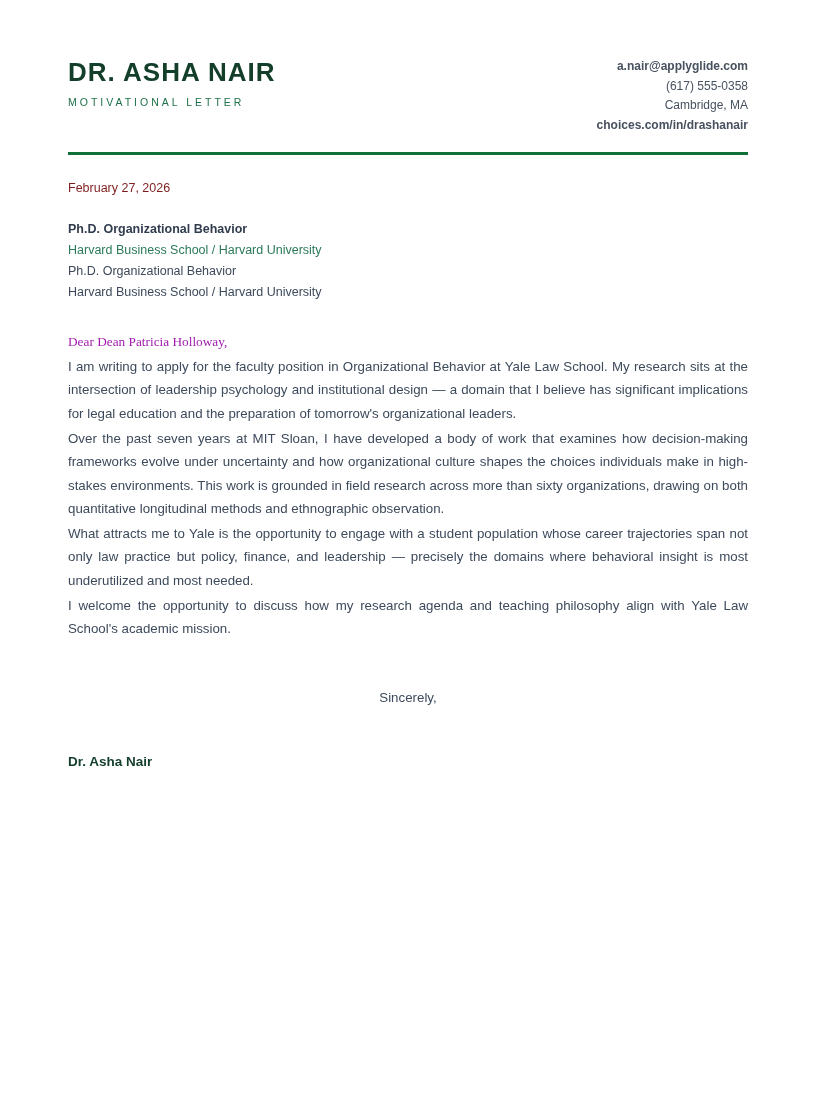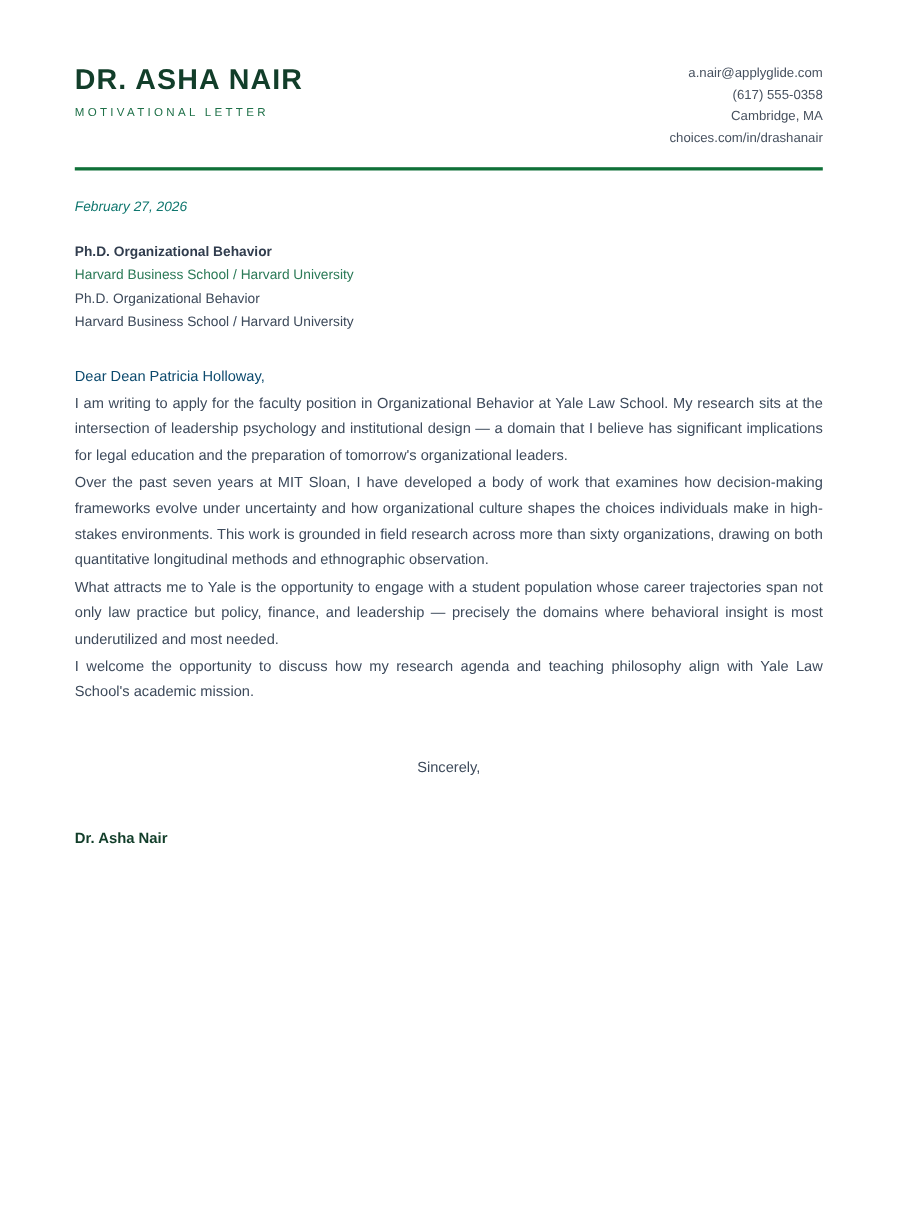--- a/index.html
+++ b/index.html
@@ -39,49 +39,49 @@
     color: #1e7048;
   }
   .contact {
     text-align: right;
     font-size: 12px;
     line-height: 19.7px;
     color: #47515f;
     margin-top: 2px;
   }
   .contact .line { display: block; }
-  a.contact-link { color: #47515f; text-decoration: none; }
+  a.contact-link { color: #47515f; text-decoration: none; font-weight: bold; }
   
   .divider {
     height: 3px;
     background: #0f7038;
     margin-top: 16px;
     border: none;
   }
   
   .date {
     margin-top: 24px;
     font-size: 12.5px;
     line-height: 18px;
-    color: #0f766e;
-    font-style: italic;
+    color: #7f1d1d;
   }
   .recipient {
     margin-top: 22px;
     font-size: 12.5px;
     line-height: 21px;
     color: #3d4a5b;
   }
   .recipient .r-bold { font-weight: 700; color: #313d4e; }
   .recipient .r-link { color: #2b7a57; text-decoration: none; display: block; }
   .salutation {
     margin-top: 27px;
     font-size: 13.3px;
     line-height: 23.3px;
-    color: #0c4a6e;
+    color: #a21caf;
+    font-family: Liberation Serif, serif;
   }
   .body-para {
     margin-top: 2px;
     font-size: 13.3px;
     line-height: 23.3px;
     color: #3d4a5b;
     text-align: justify;
   }
   .closing {
     margin-top: 45px;

